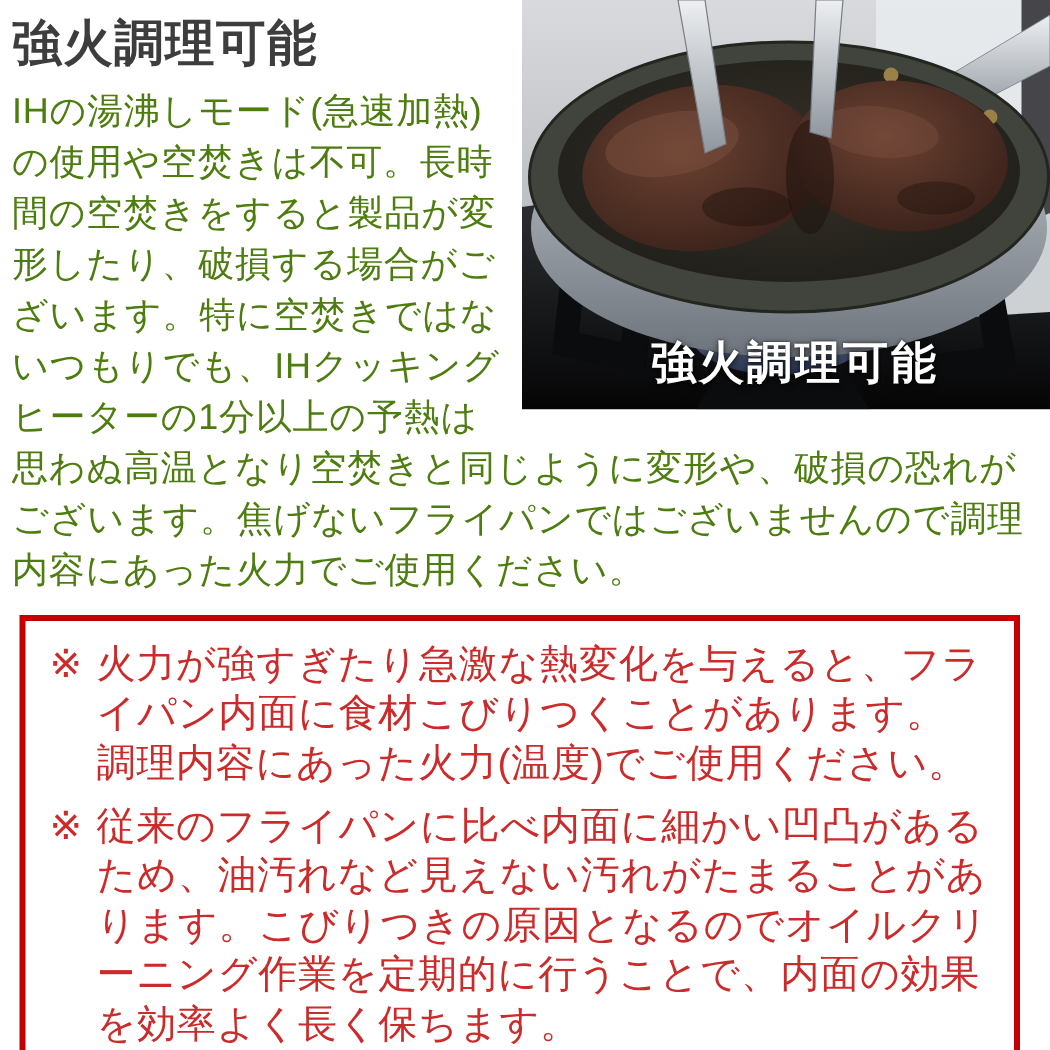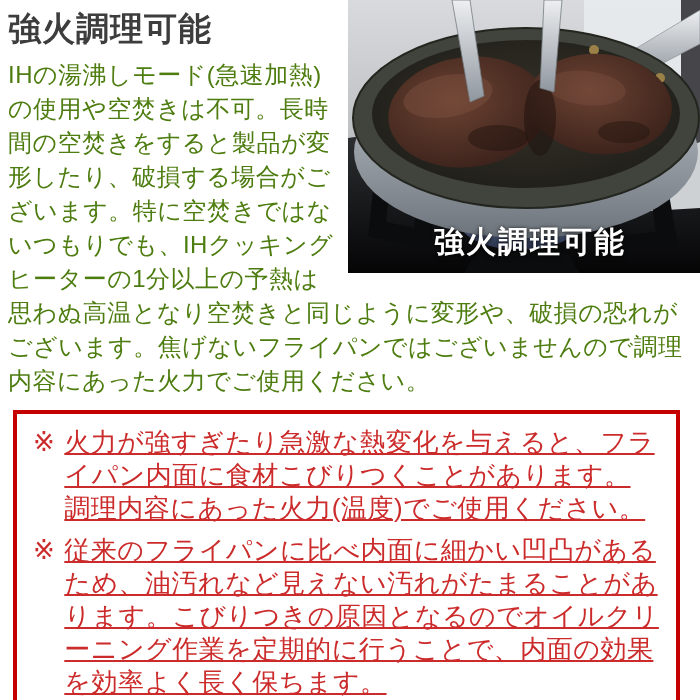--- a/index.html
+++ b/index.html
@@ -42,21 +42,21 @@
     border:4px solid #c40000;
     padding:12px 8px 17px 16px;
     background:#ffffff;
   }
   .note{
     display:flex;align-items:flex-start;gap:9px;
     color:#cc2b2b;font-size:26px;line-height:33px;letter-spacing:0.5px;
   }
   .note + .note{margin-top:9px;}
   .note-marker{flex:0 0 auto;}
-  .note-text{white-space:pre-line;text-decoration:underline;}
+  .note-text{white-space:pre-line;}
 </style>
 </head>
 <body>
 
 <div class="page">
 
   <figure class="photo">
     <svg viewBox="0 0 352 273" width="352" height="273" aria-hidden="true">
       <defs>
         <linearGradient id="bgGrad" x1="0" y1="0" x2="0" y2="1">

